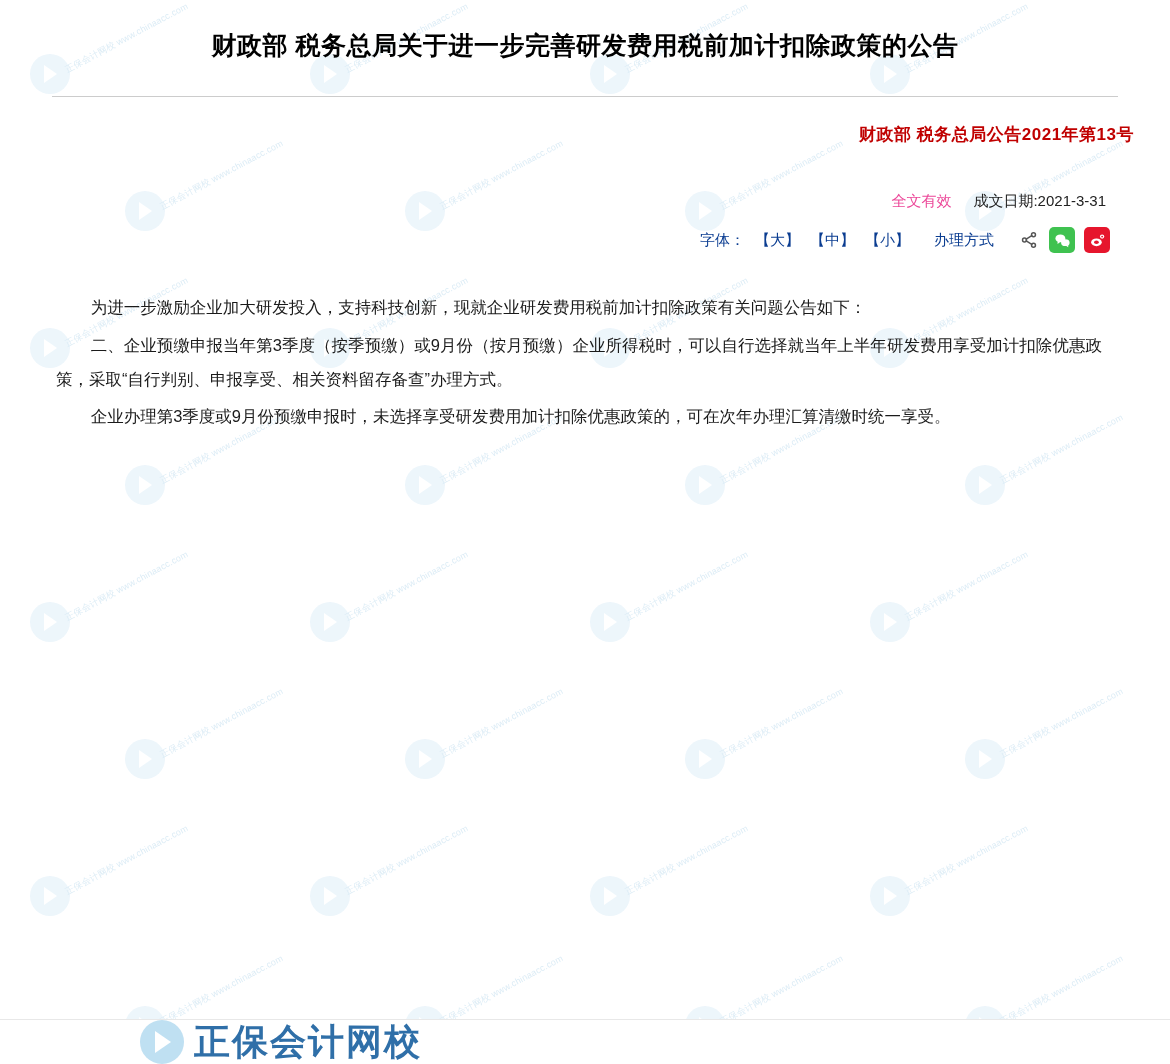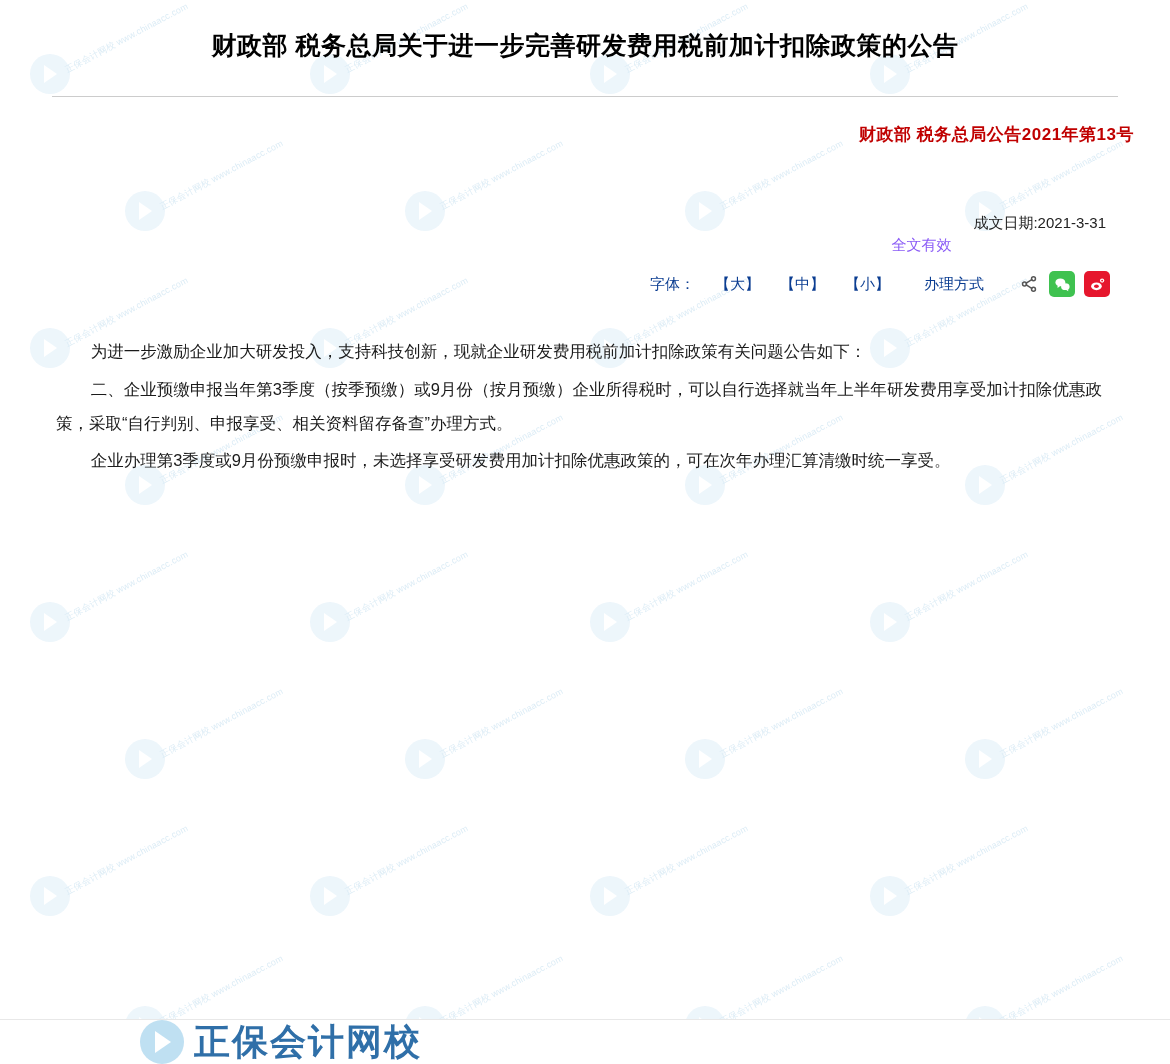--- a/index.html
+++ b/index.html
@@ -98,32 +98,31 @@
 
   .meta-row {
     display: flex;
     justify-content: flex-end;
     align-items: center;
     gap: 22px;
     font-size: 15px;
     padding: 46px 28px 0 0;
   }
   .meta-valid {
-    color: #8b5cf6;
-    margin-top: 44px;
+    color: #ec4899;
   }
   .meta-date {
     color: #222222;
   }
 
   .tools-row {
     display: flex;
     justify-content: flex-end;
     align-items: center;
-    gap: 20px;
+    gap: 10px;
     font-size: 15px;
     padding: 16px 24px 0 0;
     color: #0b3d91;
   }
   .tools-label {
     color: #0b3d91;
   }
   .size-link {
     color: #0b3d91;
     text-decoration: none;

